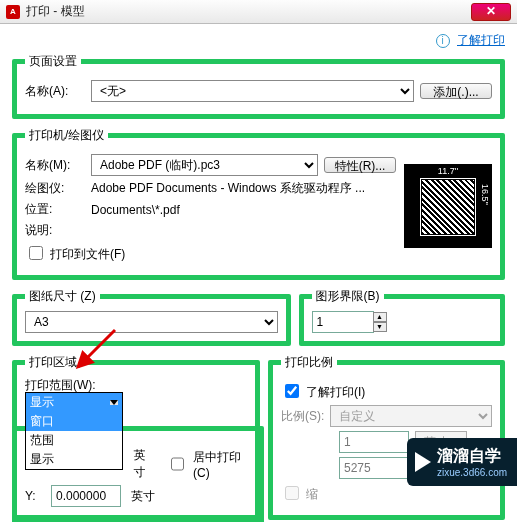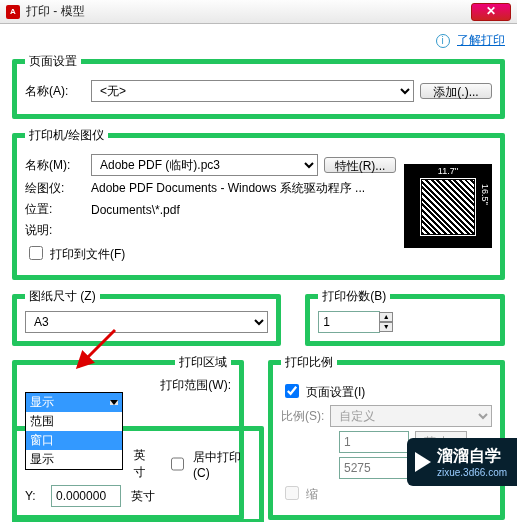--- a/index.html
+++ b/index.html
@@ -19,21 +19,21 @@
 select, input[type=text] { height: 22px; border: 1px solid #7a9; padding: 1px 4px; background:#fff;}
 select { border:1px solid #888;}
 .btn { height: 16px; border: 1px solid #888; background: linear-gradient(#fafafa,#e4e4e4); border-radius:3px; padding: 0 10px; cursor:pointer; min-width:82px; color:#000;}
 .btn.small{min-width:72px; padding:0 6px;}
 .name-select { flex:1; }
 .printer-preview { position:absolute; right:8px; top:20px; width:88px; height:84px; background:#000;}
 .printer-preview .inner { position:absolute; left:16px; top:14px; width:56px; height:58px; border:1px solid #fff;}
 .printer-preview .hatch { position:absolute; left:18px; top:16px; width:52px; height:54px; background:repeating-linear-gradient(45deg,#000,#000 2px,#fff 2px,#fff 4px);}
 .printer-preview .wlab{position:absolute;top:2px;left:0;right:0;text-align:center;color:#fff;font-size:9px;}
 .printer-preview .hlab{position:absolute;right:2px;top:20px;color:#fff;font-size:9px;writing-mode:vertical-rl;}
-.two-col { display:flex; gap:24px; }
+.two-col { display:flex; gap:8px; }
 .two-col > * { }
 .left-col{flex:1.4}
 .right-col{flex:1}
 .checkbox-row{display:flex;align-items:flex-end;gap:4px;margin:4px 0;}
 input[type=checkbox]{width:14px;height:14px;}
 .arrow-red { position:absolute; left:70px; top:325px; width:50px; height:50px; pointer-events:none; z-index:5;}
 .arrow-red svg{width:100%;height:100%;}
 .dropdown-open { position:absolute; left:25px; top:392px; width:98px; border:1px solid #000; background:#fff; z-index:10;}
 .dropdown-open .sel{background:#3399ff;color:#fff;padding:1px 4px;display:flex;justify-content:space-between;align-items:center;}
 .dropdown-open .sel .caret{width:0;height:0;border-left:4px solid transparent;border-right:4px solid transparent;border-top:5px solid #000;background:#e5e5e5;padding:0;}
@@ -49,21 +49,21 @@
 .eq{margin:0 6px;}
 .brand{position:absolute;right:0;bottom:36px;width:110px;height:48px;background:#07202e;border-radius:6px 0 0 6px;display:flex;align-items:center;gap:6px;padding:4px 8px;z-index:20;}
 .brand .play{width:0;height:0;border-top:10px solid transparent;border-bottom:10px solid transparent;border-left:16px solid #fff;}
 .brand .txt{color:#fff;}
 .brand .t1{font-size:16px;font-weight:bold;}
 .brand .t2{font-size:10px;color:#9cf;}
 .fs-printer{position:relative;padding-right:104px;min-height:110px;}
 .small-input{width:70px;}
 .grayfield{background:#eee;color:#777;}
 .sel-wide{width:100%;}
-.print-area-box{min-height:74px;text-align:right;}
+.print-area-box{min-height:74px;}
 </style>
 </head>
 <body>
 
 <div class="titlebar">
   <div class="app-icon">A</div>
   <div class="title">打印 - 模型</div>
   <div class="close">✕</div>
 </div>
 
@@ -117,42 +117,42 @@
   </fieldset>
 
   <div class="two-col">
     <fieldset class="left-col">
       <legend>图纸尺寸 (Z)</legend>
       <select class="sel-wide">
         <option>A3</option>
       </select>
     </fieldset>
     <fieldset class="right-col">
-      <legend>打印份数(B)</legend>
+      <legend>图形界限(B)</legend>
       <div class="spin">
         <input type="text" value="1" style="">
         <div class="spinbtns">
             <div>▲</div>
             <div>▼</div>
           </div>
       </div>
     </fieldset>
   </div>
 
   <div class="two-col">
     <fieldset class="left-col print-area-box">
       <legend>打印区域</legend>
       <div>打印范围(W):</div>
       <div style="height:24px;"></div>
     </fieldset>
     <fieldset class="right-col" style="min-height:130px;">
       <legend>打印比例</legend>
       <div class="checkbox-row">
         <input type="checkbox" checked="" style="">
-        <span>页面设置(I)</span>
+        <span>了解打印(I)</span>
       </div>
       <div class="row">
         <span class="disabled">比例(S):</span>
         <select class="grayfield" style="flex:1" disabled="">
           <option>自定义</option>
         </select>
       </div>
       <div class="row">
         <span style="width:52px"></span>
         <input type="text" class="small-input grayfield" disabled="" value="1" style="">
@@ -196,22 +196,22 @@
       </defs>
       <path d="M45,5 L8,42" stroke="#d00" stroke-width="3" fill="none" marker-end="url(#ah)"></path>
     </svg>
 </div>
 
 <div class="dropdown-open">
   <div class="sel">
       <span>显示</span>
       <span class="caret"></span>
     </div>
+  <div class="opt hl">窗口</div>
   <div class="opt">范围</div>
-  <div class="opt hl">窗口</div>
   <div class="opt">显示</div>
 </div>
 
 <div class="brand">
   <div class="play"></div>
   <div class="txt">
     <div class="t1">溜溜自学</div>
     <div class="t2">zixue.3d66.com</div>
   </div>
 </div>

